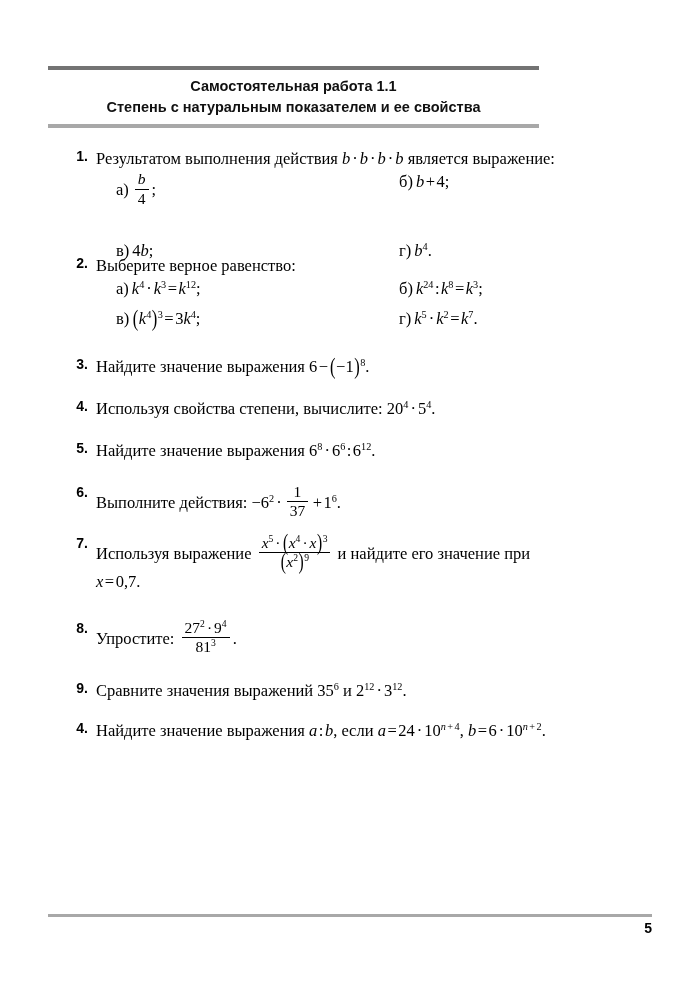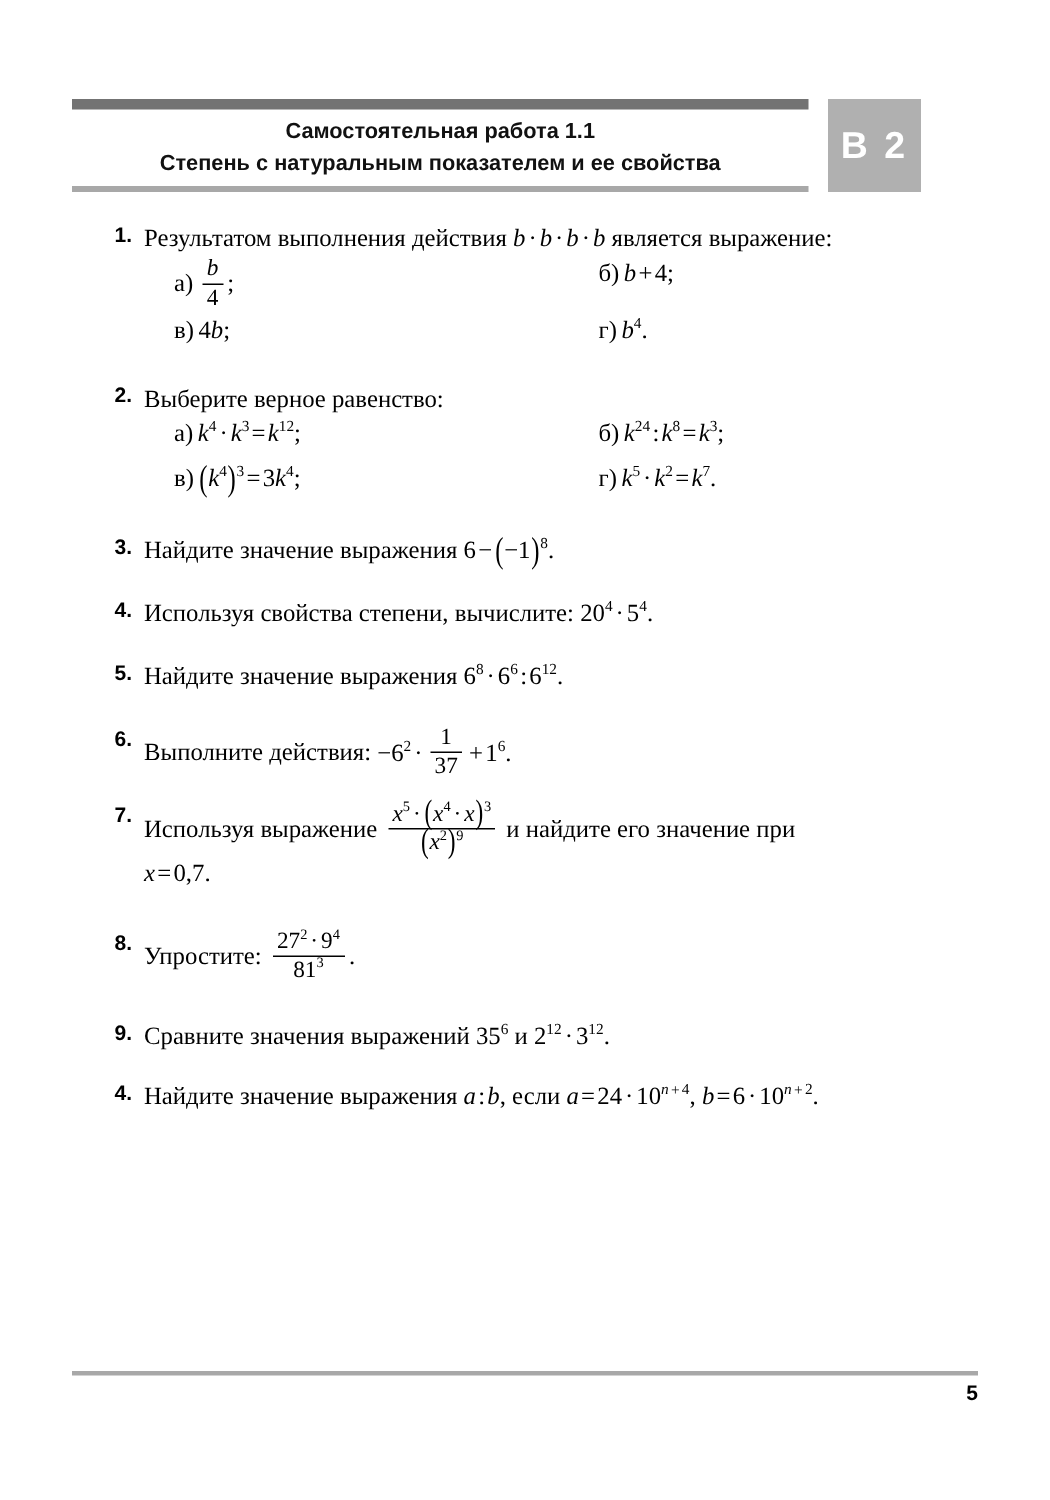--- a/index.html
+++ b/index.html
@@ -24,21 +24,21 @@
     width: 604px;
     height: 62px;
   }
   .header-title-box {
     position: absolute;
     left: 0;
     top: 0;
     width: 491px;
     height: 62px;
     box-sizing: border-box;
-    border-top: 7px solid #737373;
+    border-top: 4px solid #737373;
     border-bottom: 4px solid #a8a8a8;
     display: flex;
     flex-direction: column;
     align-items: center;
     justify-content: center;
   }
   .header-line {
     font-family: "Liberation Sans", sans-serif;
     font-weight: bold;
     font-size: 14.5px;
@@ -179,21 +179,20 @@
   }
 </style>
 </head>
 <body>
 
 <div class="header">
   <div class="header-title-box">
     <div class="header-line">Самостоятельная работа 1.1</div>
     <div class="header-line">Степень с натуральным показателем и ее свойства</div>
   </div>
-  <div class="header-badge">В 2</div>
 </div>
 
 <div class="questions">
 
   <div class="q" style="top:148px;">
     <div class="q-num">1.</div>
     <div class="q-body">
       <span>Результатом выполнения действия</span>
       <span>
         <span class="mi">b</span><span class="cdot">·</span><span class="mi">b</span><span class="cdot">·</span><span class="mi">b</span><span class="cdot">·</span><span class="mi">b</span>
@@ -201,21 +200,21 @@
       <span>является выражение:</span>
       <div class="options">
         <div class="opt-row" style="height:38px;">
           <span class="opt col-a">
             <span class="opt-label">а)</span><span class="frac"><span class="num"><span class="mi">b</span></span><span class="den"><span class="mn">4</span></span></span>;
           </span>
           <span class="opt col-b">
             <span class="opt-label">б)</span><span class="mi">b</span><span class="op">+</span><span class="mn">4</span>;
           </span>
         </div>
-        <div class="opt-row" style="height:28px;">
+        <div class="opt-row" style="height:28px;margin-top:31px;">
           <span class="opt col-a">
             <span class="opt-label">в)</span><span class="mn">4</span><span class="mi">b</span>;
           </span>
           <span class="opt col-b">
             <span class="opt-label">г)</span><span class="mi">b</span><sup>4</sup>.
           </span>
         </div>
       </div>
     </div>
   </div>

